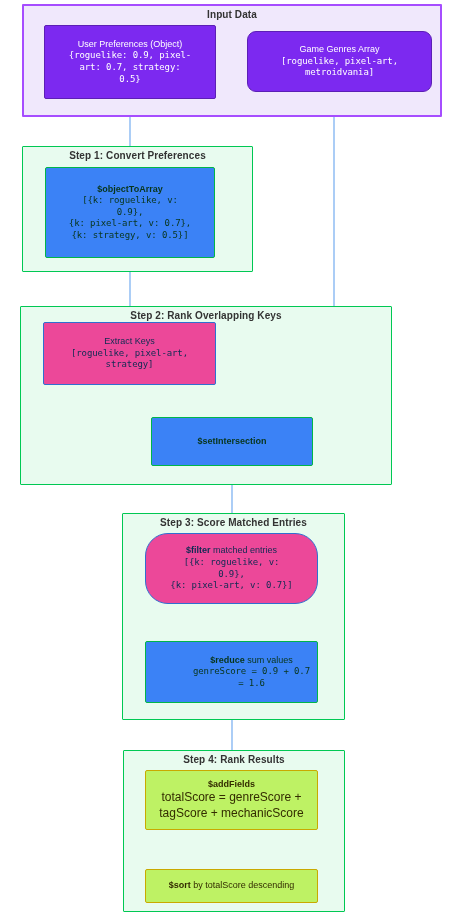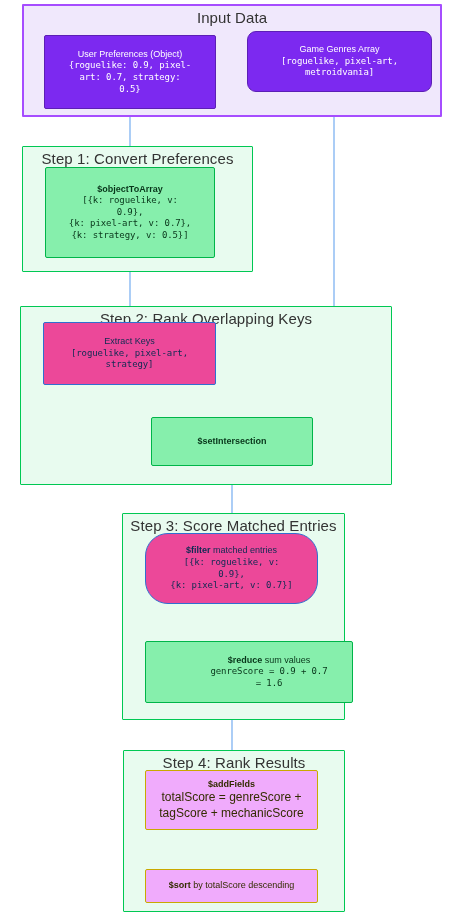--- a/index.html
+++ b/index.html
@@ -16,41 +16,42 @@
     border:1px solid #00c853;
     background:#e8fbef;
     border-radius:1px;
   }
   .subgraph.input{
     border:2px solid #a64dff;
     background:#f0e8fc;
   }
   .sg-title{
     position:absolute;left:0;right:0;top:3px;
-    text-align:center;font-size:15px;color:#333333;
+    text-align:center;font-size:10px;color:#333333;
     letter-spacing:0.1px;
+    font-weight:bold;
   }
 
   
   .node{
     position:absolute;box-sizing:border-box;
     display:flex;flex-direction:column;align-items:center;justify-content:center;
     text-align:center;border-radius:2px;
     padding:2px 4px;
   }
   .node .ln{display:block;width:100%;line-height:1.28;}
   .node .hdr{font-size:9px;}
   .node .code{font-family:"DejaVu Sans Mono","Liberation Mono",monospace;font-size:9px;letter-spacing:-0.1px;}
   .node .plain{font-size:12px;}
   b{font-weight:bold;}
 
   .n-purple{background:#7c29f0;border:1px solid #5c1fb5;color:#ffffff;}
   .n-blue{background:#ec4899;border:1px solid #2f6fd0;color:#0d2b52;}
-  .n-green{background:#86efac;border:1px solid #00b549;color:#08351a;}
-  .n-yellow{background:#f0abfc;border:1px solid #c9a900;color:#332c00;}
+  .n-green{background:#3b82f6;border:1px solid #00b549;color:#08351a;}
+  .n-yellow{background:#bef264;border:1px solid #c9a900;color:#332c00;}
 </style>
 </head>
 <body>
 
 <div id="canvas">
 
   <svg id="edges" viewBox="0 0 467 919">
     <defs>
       <marker id="ah" markerWidth="7" markerHeight="7" refX="5.2" refY="2.6" orient="auto" markerUnits="strokeWidth">
         <path d="M0,0 L5.6,2.6 L0,5.2 z" fill="#4a8fe0"></path>
@@ -73,21 +74,21 @@
       <path d="M232,703 L232,768"></path>
 
       <path d="M232,830 L232,858"></path>
     </g>
   </svg>
 
   <div class="subgraph input" style="left:22px;top:4px;width:420px;height:113px;">
     <div class="sg-title">Input Data</div>
   </div>
 
-  <div class="node n-purple" style="left:44px;top:35px;width:172px;height:74px;align-items:center;">
+  <div class="node n-purple" style="left:44px;top:25px;width:172px;height:74px;align-items:center;">
     <span class="ln hdr">User Preferences (Object)</span>
     <span class="ln code">{roguelike: 0.9, pixel-</span>
     <span class="ln code">art: 0.7, strategy:</span>
     <span class="ln code">0.5}</span>
   </div>
 
   <div class="node n-purple" style="left:247px;top:31px;width:185px;height:61px;border-radius:9px;">
     <span class="ln hdr">Game Genres Array</span>
     <span class="ln code">[roguelike, pixel-art,</span>
     <span class="ln code">metroidvania]</span>
@@ -129,21 +130,21 @@
 
   <div class="node n-blue" style="left:145px;top:533px;width:173px;height:71px;border-radius:23px;">
     <span class="ln hdr">
       <b>$filter</b><span> matched entries</span>
     </span>
     <span class="ln code">[{k: roguelike, v:</span>
     <span class="ln code">0.9},</span>
     <span class="ln code">{k: pixel-art, v: 0.7}]</span>
   </div>
 
-  <div class="node n-green" style="left:145px;top:641px;width:208px;height:62px;padding-left:44px;">
+  <div class="node n-green" style="left:145px;top:641px;width:173px;height:62px;padding-left:44px;">
     <span class="ln hdr">
       <b>$reduce</b><span> sum values</span>
     </span>
     <span class="ln code">genreScore = 0.9 + 0.7</span>
     <span class="ln code">= 1.6</span>
   </div>
 
   <div class="subgraph" style="left:123px;top:750px;width:222px;height:162px;">
     <div class="sg-title">Step 4: Rank Results</div>
   </div>

